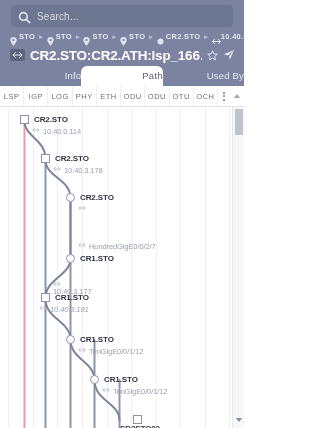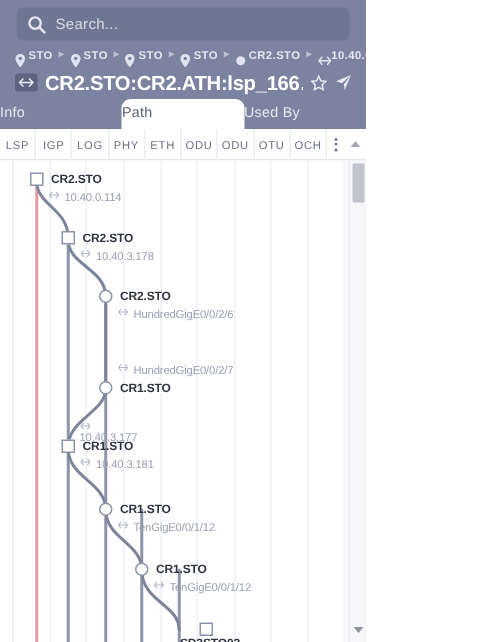--- a/index.html
+++ b/index.html
@@ -69,21 +69,21 @@
     display:flex;align-items:center;justify-content:center;
   }
   .title-act svg{display:block;}
 
   
   .maintabs{
     position:absolute;left:0;top:66px;width:244px;height:20px;
     display:flex;align-items:flex-end;
   }
   .mtab{
-    flex:1 1 0;height:20px;line-height:20px;text-align:left;
+    flex:1 1 0;height:20px;line-height:20px;text-align:right;
     font-size:9.5px;color:#e8eaf1;letter-spacing:.2px;
     box-sizing:border-box;
   }
   .mtab.active{
     background:#ffffff;color:#5a6076;
     border-top-left-radius:6px;border-top-right-radius:6px;
     font-weight:normal;
   }
 
   
@@ -343,21 +343,20 @@
     <div class="node" style="left:66px;top:86px;">
       <span class="node-circle"></span>
       <span class="node-label">CR2.STO</span>
     </div>
     <div class="iface" style="left:78px;top:98px;">
       <span class="iface-ico">
         <svg width="8" height="6" viewBox="0 0 9 7">
             <path d="M2.8 1.3 1 3.5l1.8 2.2M6.2 1.3 8 3.5 6.2 5.7M1.2 3.5h6.6" fill="none" stroke="#b4b8c5" stroke-width=".9" stroke-linecap="round" stroke-linejoin="round"></path>
           </svg>
       </span>
-      <span class="iface-txt">HundredGigE0/0/2/6</span>
     </div>
 
     <div class="iface" style="left:78px;top:135px;">
       <span class="iface-ico">
         <svg width="8" height="6" viewBox="0 0 9 7">
             <path d="M2.8 1.3 1 3.5l1.8 2.2M6.2 1.3 8 3.5 6.2 5.7M1.2 3.5h6.6" fill="none" stroke="#b4b8c5" stroke-width=".9" stroke-linecap="round" stroke-linejoin="round"></path>
           </svg>
       </span>
       <span class="iface-txt">HundredGigE0/0/2/7</span>
     </div>
@@ -371,21 +370,21 @@
         <svg width="8" height="6" viewBox="0 0 9 7">
             <path d="M2.8 1.3 1 3.5l1.8 2.2M6.2 1.3 8 3.5 6.2 5.7M1.2 3.5h6.6" fill="none" stroke="#b4b8c5" stroke-width=".9" stroke-linecap="round" stroke-linejoin="round"></path>
           </svg>
       </span>
       <span class="iface-txt">10.40.3.177</span>
     </div>
     <div class="node" style="left:41px;top:186px;">
       <span class="node-box"></span>
       <span class="node-label">CR1.STO</span>
     </div>
-    <div class="iface" style="left:53px;top:198px;">
+    <div class="iface" style="left:39px;top:198px;font-style:italic;">
       <span class="iface-ico">
         <svg width="8" height="6" viewBox="0 0 9 7">
             <path d="M2.8 1.3 1 3.5l1.8 2.2M6.2 1.3 8 3.5 6.2 5.7M1.2 3.5h6.6" fill="none" stroke="#b4b8c5" stroke-width=".9" stroke-linecap="round" stroke-linejoin="round"></path>
           </svg>
       </span>
       <span class="iface-txt">10.40.3.181</span>
     </div>
 
     <div class="node" style="left:66px;top:228px;">
       <span class="node-circle"></span>

